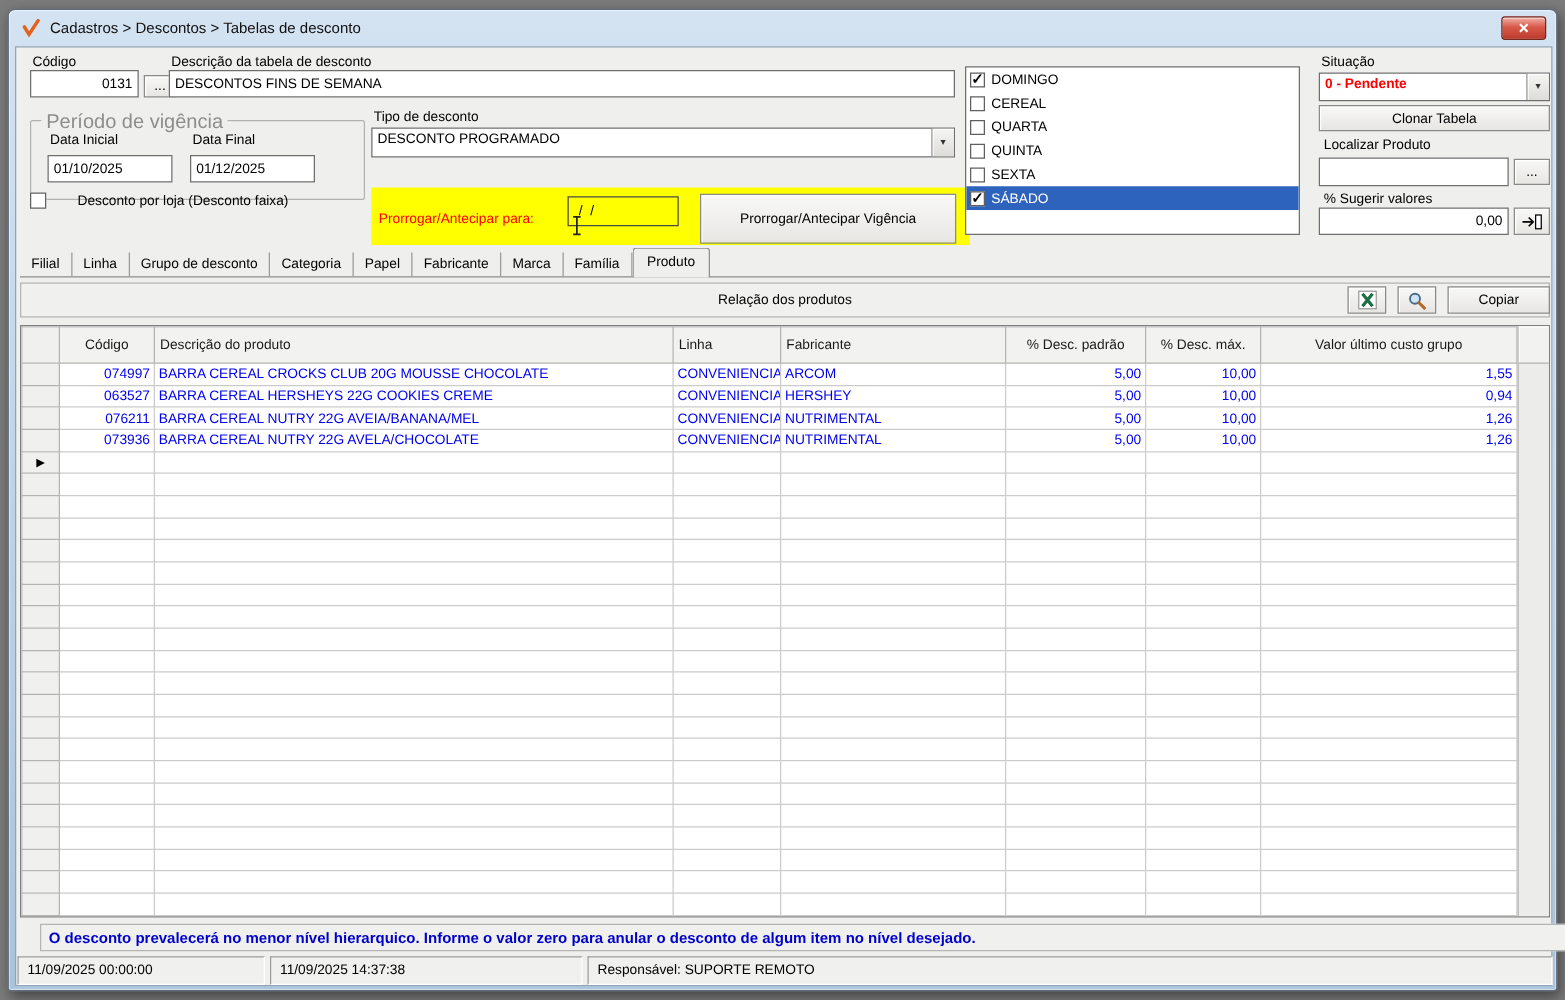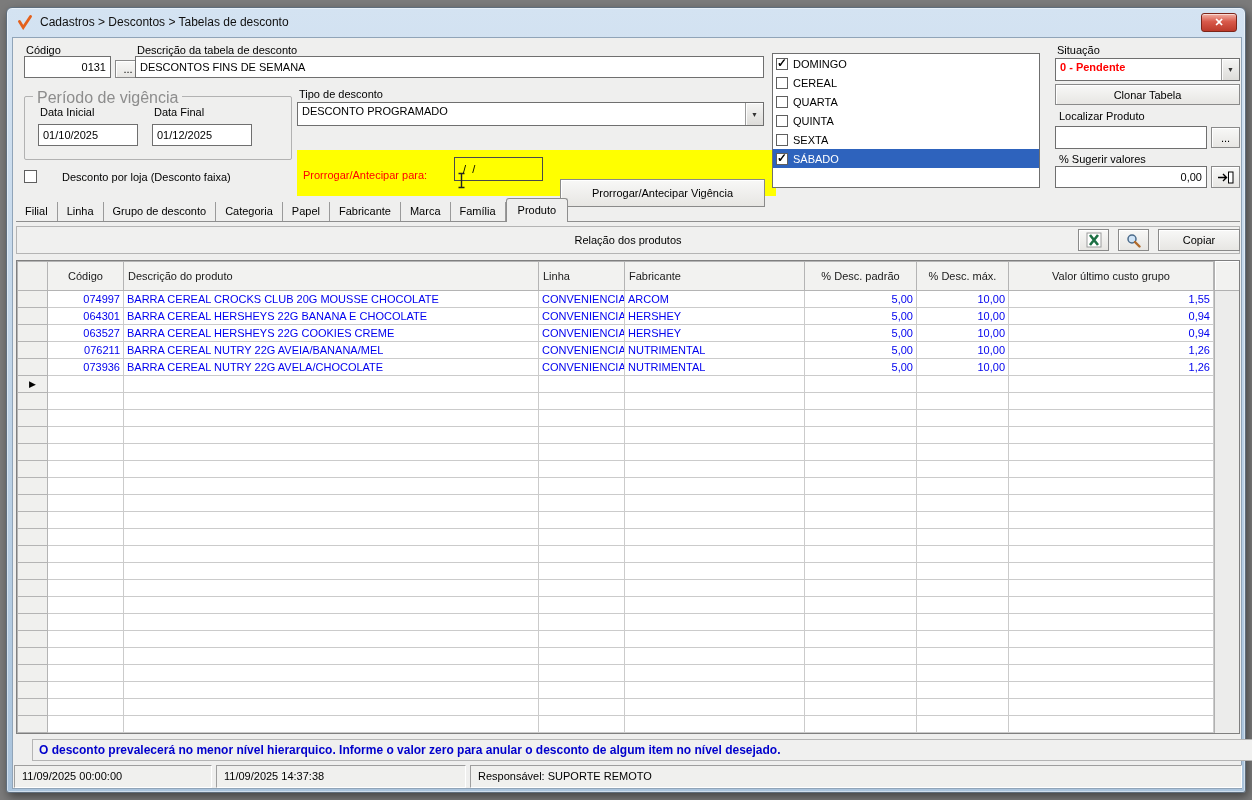--- a/index.html
+++ b/index.html
@@ -70,21 +70,21 @@
   .cbx .mark{ display:none; margin-top:-2px; }
   .cbx.checked .mark{ display:block; }
   .check-row{ position:absolute; display:flex; align-items:center; gap:6px; font-size:11px; }
   .hl{ position:absolute; left:284px; top:112px; width:479px; height:46px; background:#ffff00; }
   .hl .hl-label{ position:absolute; left:6px; top:19px; font-size:11px; color:#ff0000; white-space:nowrap; }
   .hl .date-field{
     position:absolute; left:157px; top:7px; width:89px; height:24px;
     background:#ffff00; border:1px solid #4a4a4a; font-size:11px; padding:0 8px;
     font-family:"Liberation Sans", sans-serif;
   }
-  .hl .hl-btn{ left:263px; top:5px; width:205px; height:28px;margin-top:24px; }
+  .hl .hl-btn{ left:263px; top:5px; width:205px; height:40px; }
   .ibeam{ position:absolute; left:160px; top:22px; }
   .listbox{
     position:absolute; left:759px; top:15px; width:268px; height:135px;
     background:#fff; border:1px solid #6f6f6f; overflow:hidden;
   }
   .day-row{ height:19px; display:flex; align-items:center; gap:5px; padding-left:3px; font-size:11px; cursor:default; }
   .day-row .cbx{ width:12px; height:12px; }
   .day-row.selected{ background:#2e63bd; color:#fff; }
   .tabbar{
     position:absolute; left:3px; top:160px; width:1224px; height:24px;
@@ -169,21 +169,21 @@
     <input class="field" style="left: 122px; top: 18px; width: 629px; height: 22px;" value="DESCONTOS FINS DE SEMANA">
 
     <div class="groupbox" style="left:11px; top:58px; width:268px; height:64px;">
       <span class="legend">Período de vigência</span>
     </div>
     <span class="lbl" style="left:27px; top:68px;">Data Inicial</span>
     <input class="field" style="left: 25px; top: 86px; width: 100px; height: 22px;" value="01/10/2025">
     <span class="lbl" style="left:141px; top:68px;">Data Final</span>
     <input class="field" style="left: 139px; top: 86px; width: 100px; height: 22px;" value="01/12/2025">
 
-    <div class="check-row" style="left:11px; top:132px;gap:25px;">
+    <div class="check-row" style="left:11px; top:116px;gap:25px;">
       <span class="cbx"></span>
       <span>Desconto por loja (Desconto faixa)</span>
     </div>
 
     <span class="lbl" style="left:286px; top:50px;">Tipo de desconto</span>
     <div class="combo" style="left:284px; top:64px; width:467px; height:24px;">
       <span class="ctext">DESCONTO PROGRAMADO</span>
       <span class="cbtn">
         <span>▼</span>
       </span>
@@ -318,30 +318,20 @@
             <td class="ar">074997</td>
             <td class="al">BARRA CEREAL CROCKS CLUB 20G MOUSSE CHOCOLATE</td>
             <td class="al">CONVENIENCIA</td>
             <td class="al">ARCOM</td>
             <td class="ar">5,00</td>
             <td class="ar">10,00</td>
             <td class="ar">1,55</td>
           </tr>
           <tr class="datarow">
             <td class="rh"></td>
-            <td class="ar">064301</td>
-            <td class="al">BARRA CEREAL HERSHEYS 22G BANANA E CHOCOLATE</td>
-            <td class="al">CONVENIENCIA</td>
-            <td class="al">HERSHEY</td>
-            <td class="ar">5,00</td>
-            <td class="ar">10,00</td>
-            <td class="ar">0,94</td>
-          </tr>
-          <tr class="datarow">
-            <td class="rh"></td>
             <td class="ar">063527</td>
             <td class="al">BARRA CEREAL HERSHEYS 22G COOKIES CREME</td>
             <td class="al">CONVENIENCIA</td>
             <td class="al">HERSHEY</td>
             <td class="ar">5,00</td>
             <td class="ar">10,00</td>
             <td class="ar">0,94</td>
           </tr>
           <tr class="datarow">
             <td class="rh"></td>

